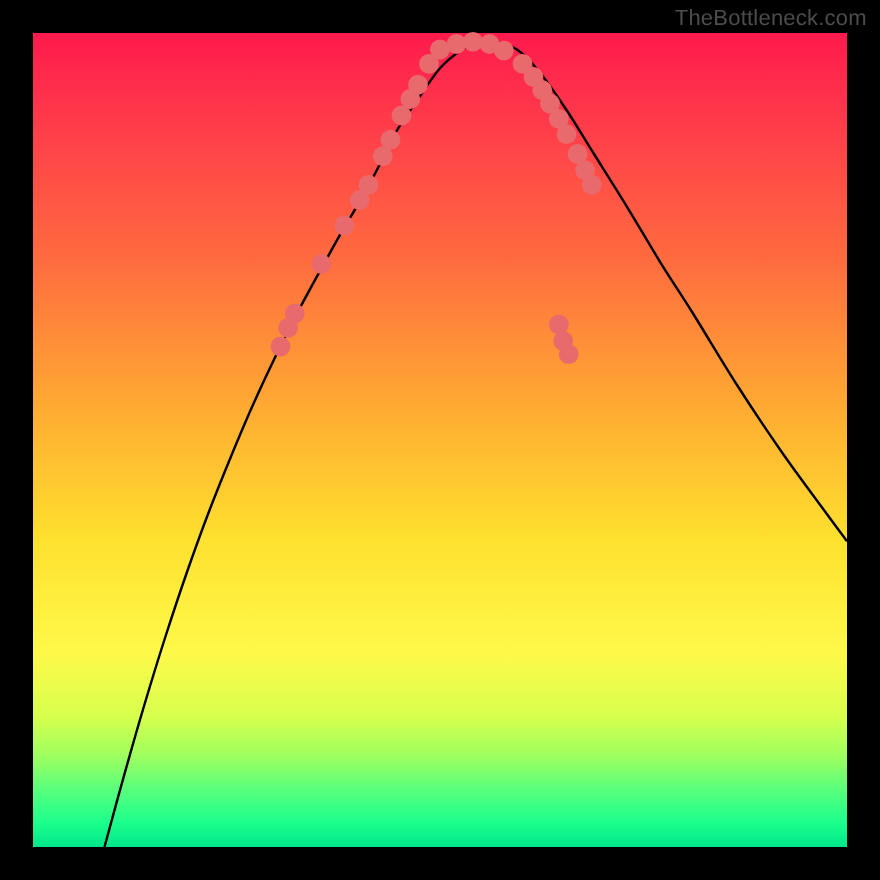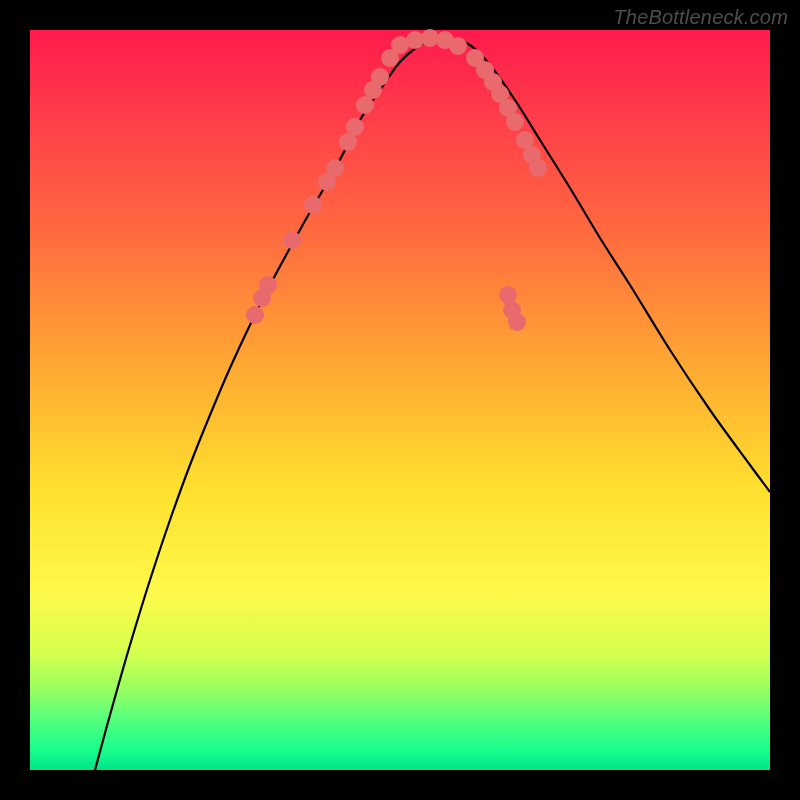--- a/index.html
+++ b/index.html
@@ -11,21 +11,20 @@
     background: #000;
     font-family: Arial, Helvetica, sans-serif;
   }
   .frame {
     position: absolute;
     left: 0;
     top: 0;
     width: 800px;
     height: 800px;
     background: #000;
-    font-style: italic;
   }
   .plot {
     position: absolute;
     left: 30px;
     top: 30px;
     width: 740px;
     height: 740px;
     
     background: linear-gradient(
       to bottom,

